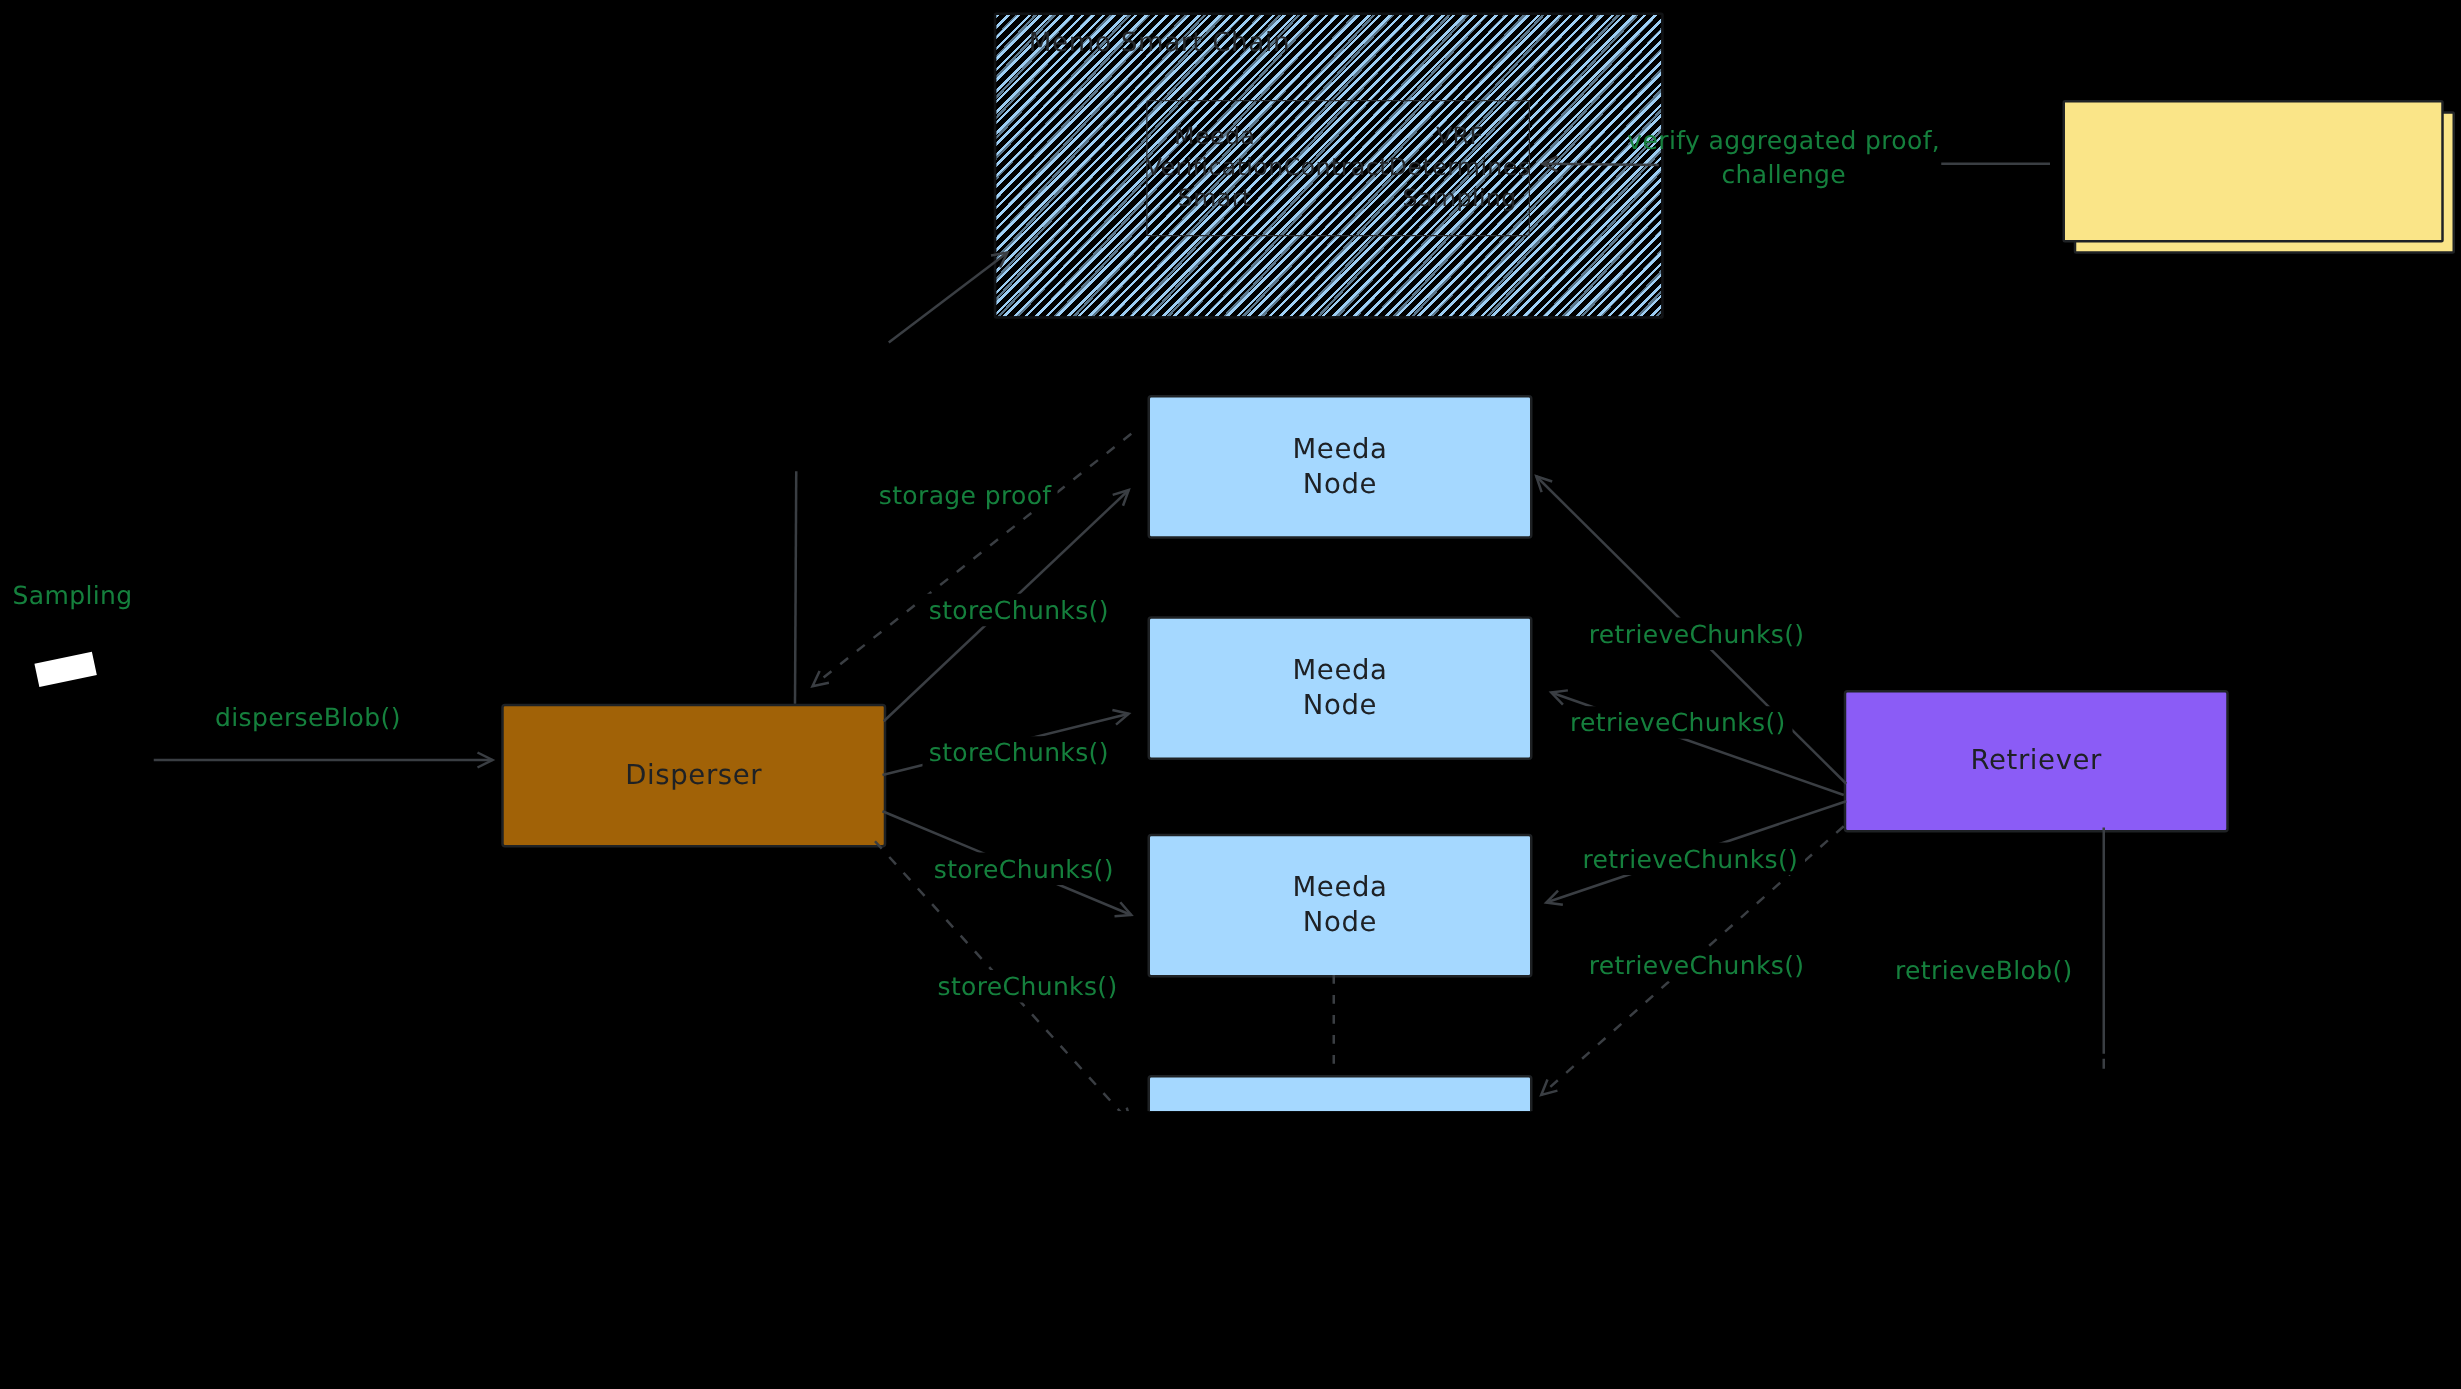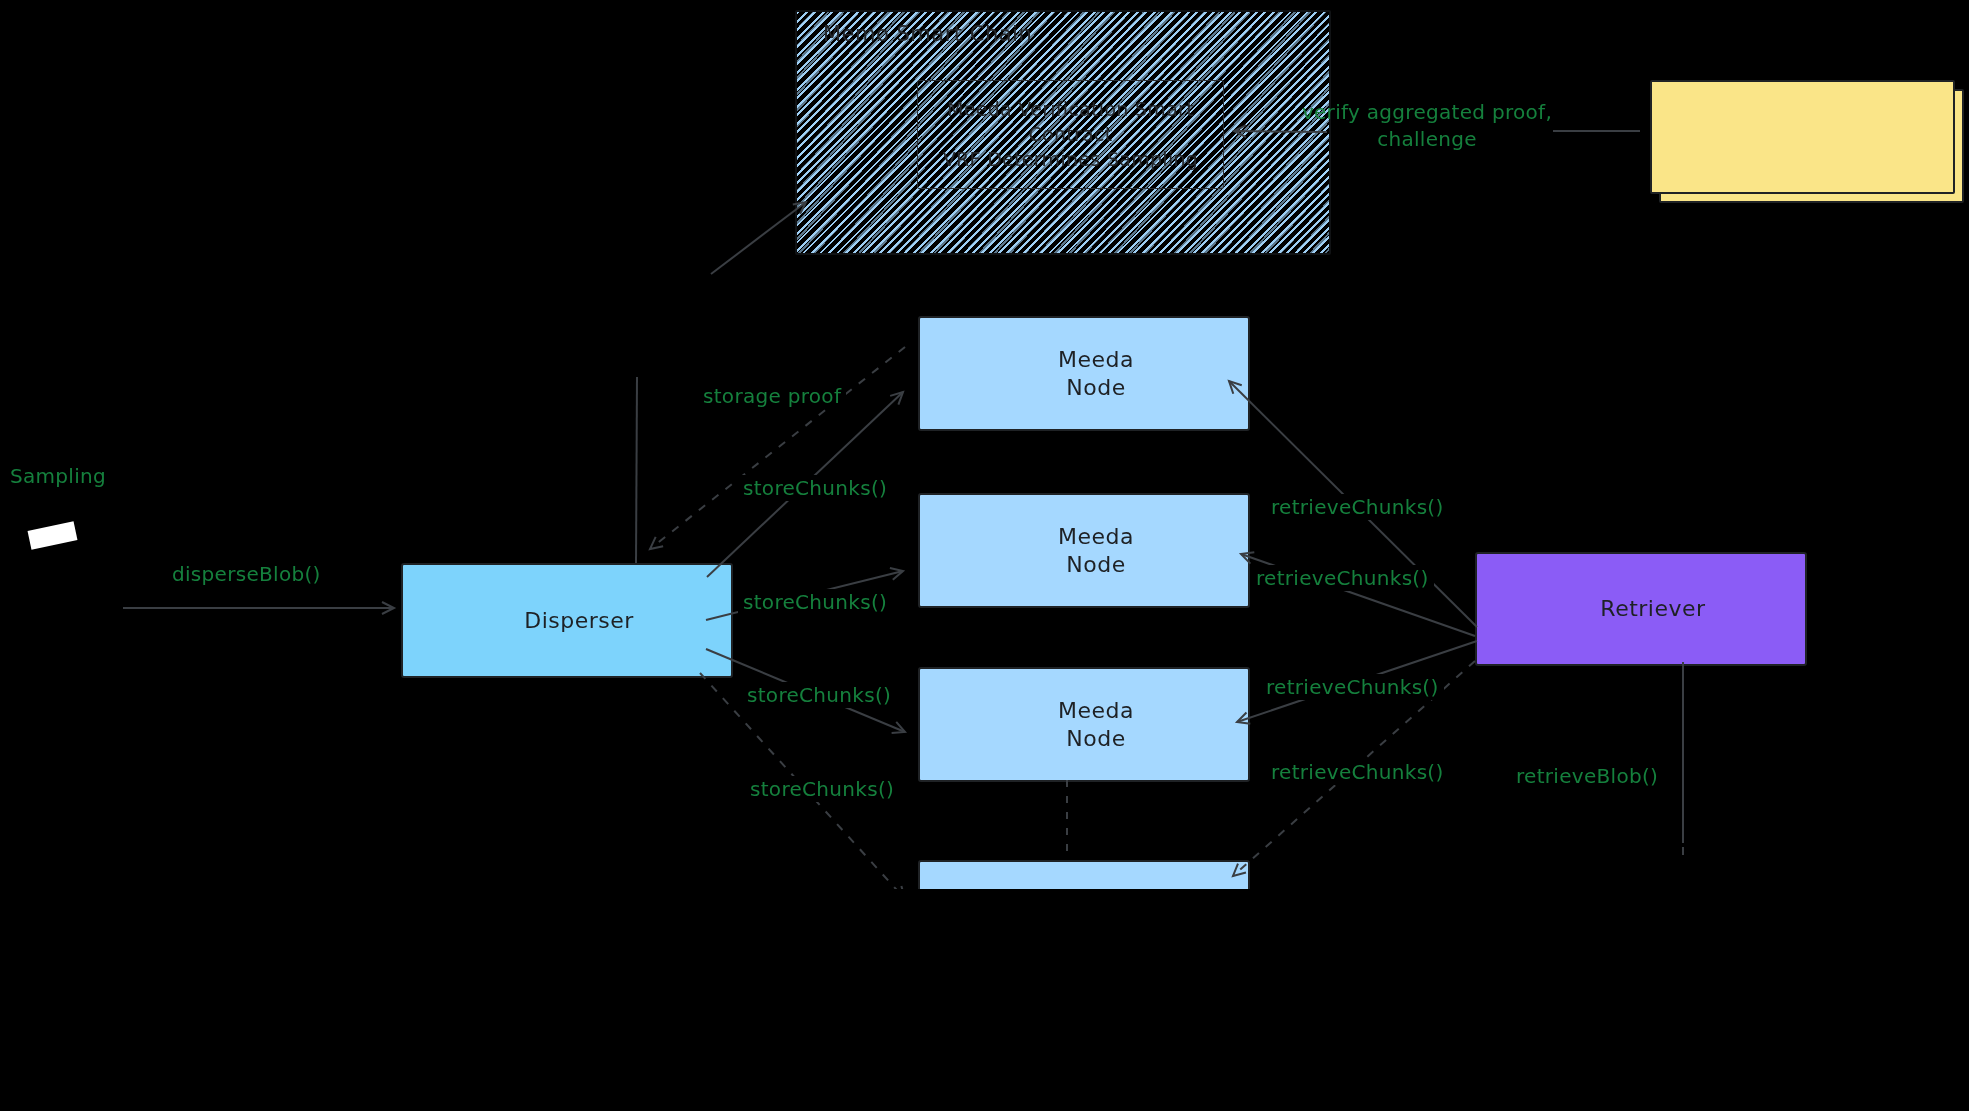--- a/index.html
+++ b/index.html
@@ -6,24 +6,23 @@
   #canvas{
     position:relative;width:1969px;height:889px;background:#000;
     font-family:"DejaVu Sans",sans-serif;overflow:hidden;
   }
   
   .box{
     position:absolute;border:2.5px solid #1f2225;border-radius:3px;
     display:flex;flex-direction:column;align-items:center;justify-content:center;
     text-align:center;color:#1e2125;font-size:22px;line-height:28px;z-index:2;
     letter-spacing:.5px;
-    padding-left:24px;
   }
   .blue{background:#a5d8ff;}
-  .pink{background:#7dd3fc;text-align:center;}
+  .pink{background:#a16207;text-align:center;}
   .yellow{background:#8b5cf6;}
   .node{left:918px;width:304px;height:111px;}
   .node1{top:316px}.node2{top:493px}.node3{top:667px}.node4{top:860px}
   .disperser{left:401px;top:563px;width:304px;height:111px;}
   .retriever{left:1475px;top:552px;width:304px;height:110px;}
   
   .card{position:absolute;border:2.5px solid #1f2225;border-radius:2px;background:#fae588;z-index:2;}
   .card1{left:1640px;top:70px;width:301px;height:110px;display:flex;align-items:center;justify-content:center;color:#1e2125;font-size:22px;letter-spacing:.5px;z-index:4;}
   .card2{left:1650px;top:80px;width:301px;height:110px;z-index:3;}
   .card3{left:1659px;top:89px;width:301px;height:110px;z-index:2;}
@@ -32,21 +31,21 @@
     position:absolute;left:795px;top:10px;width:532px;height:241px;z-index:2;
     border:2px solid #101214;border-radius:2px;background-color:#000;
     background-image:
       repeating-linear-gradient(135deg, rgba(165,216,255,.95) 0 2px, rgba(0,0,0,0) 2px 6px),
       repeating-linear-gradient(133deg, rgba(165,216,255,.55) 0 2px, rgba(0,0,0,0) 2px 11px);
   }
   .chain-title{position:absolute;left:26px;top:10px;color:#24272b;font-size:21px;letter-spacing:.5px;white-space:nowrap;}
   .contract{
     position:absolute;left:120px;top:68px;width:305px;height:107px;
     border:1.8px solid #2b2e33;border-radius:2px;
-    display:flex;flex-direction:column;align-items:center;justify-content:center;
+    display:flex;flex-direction:row;align-items:center;justify-content:center;
     color:#24272b;font-size:19px;line-height:25px;text-align:center;letter-spacing:.3px;
   }
   
   .seq-shape{position:absolute;left:29px;top:526px;width:47px;height:19px;background:#fff;transform:rotate(-12deg);z-index:2;}
   
   svg.wires{position:absolute;left:0;top:0;z-index:5;pointer-events:none;}
   .wire{stroke:#3a3e43;stroke-width:2;fill:none;}
   .dash{stroke-dasharray:8 9;}
   .dash2{stroke-dasharray:7 9;}
   

